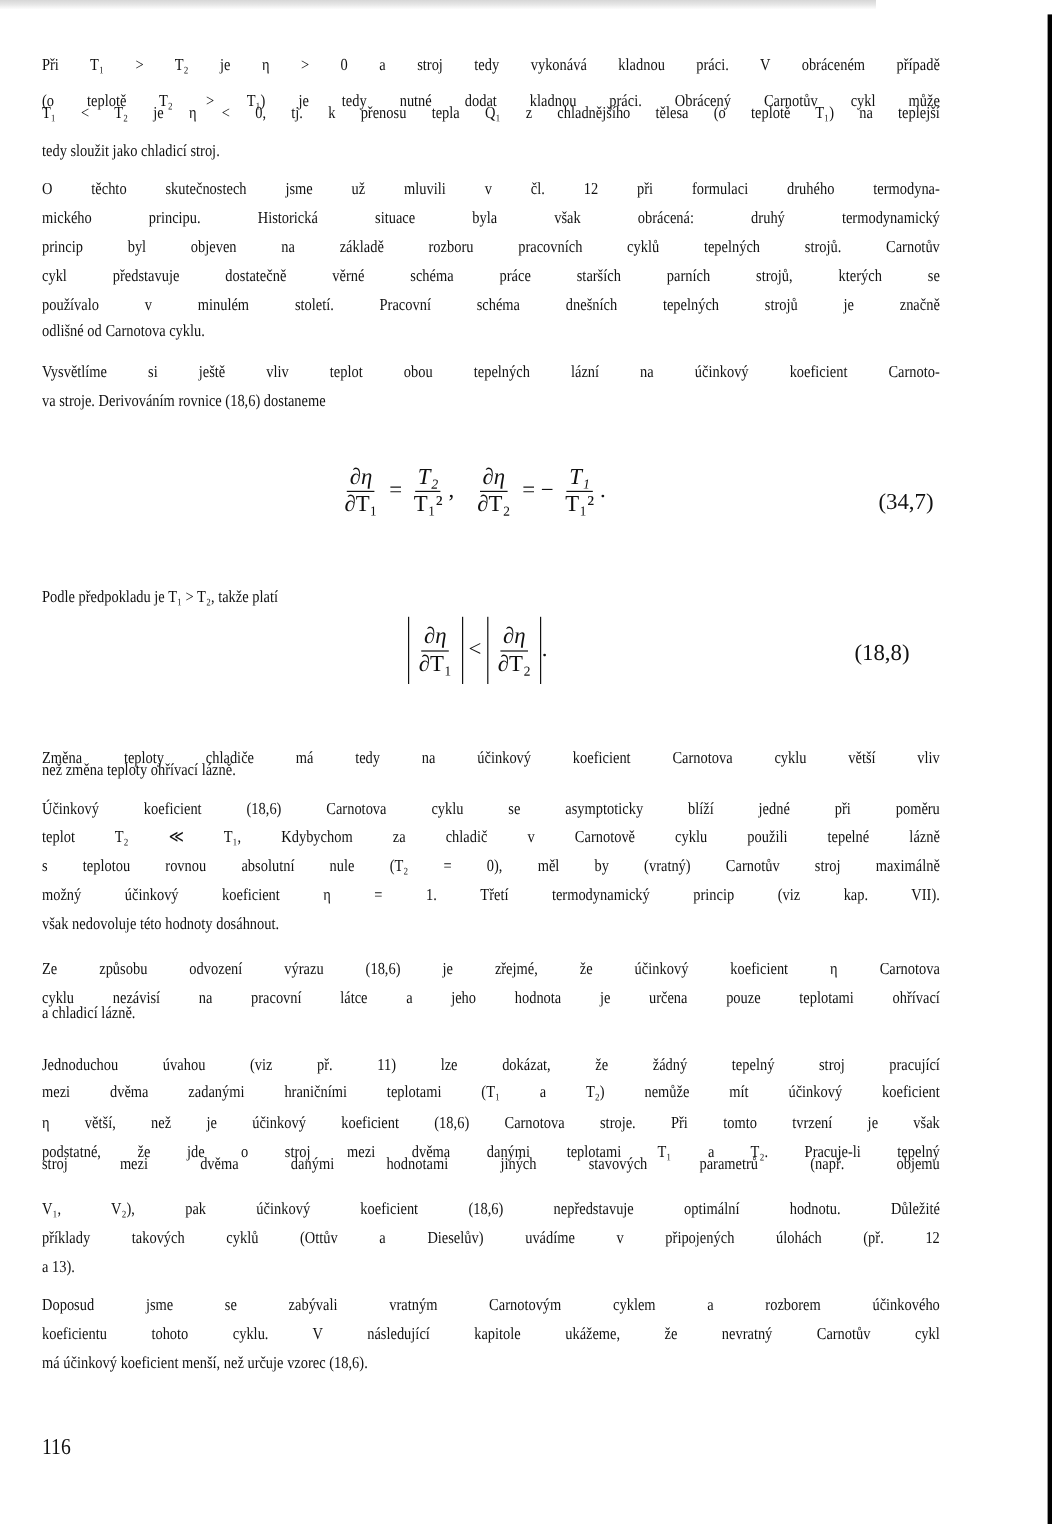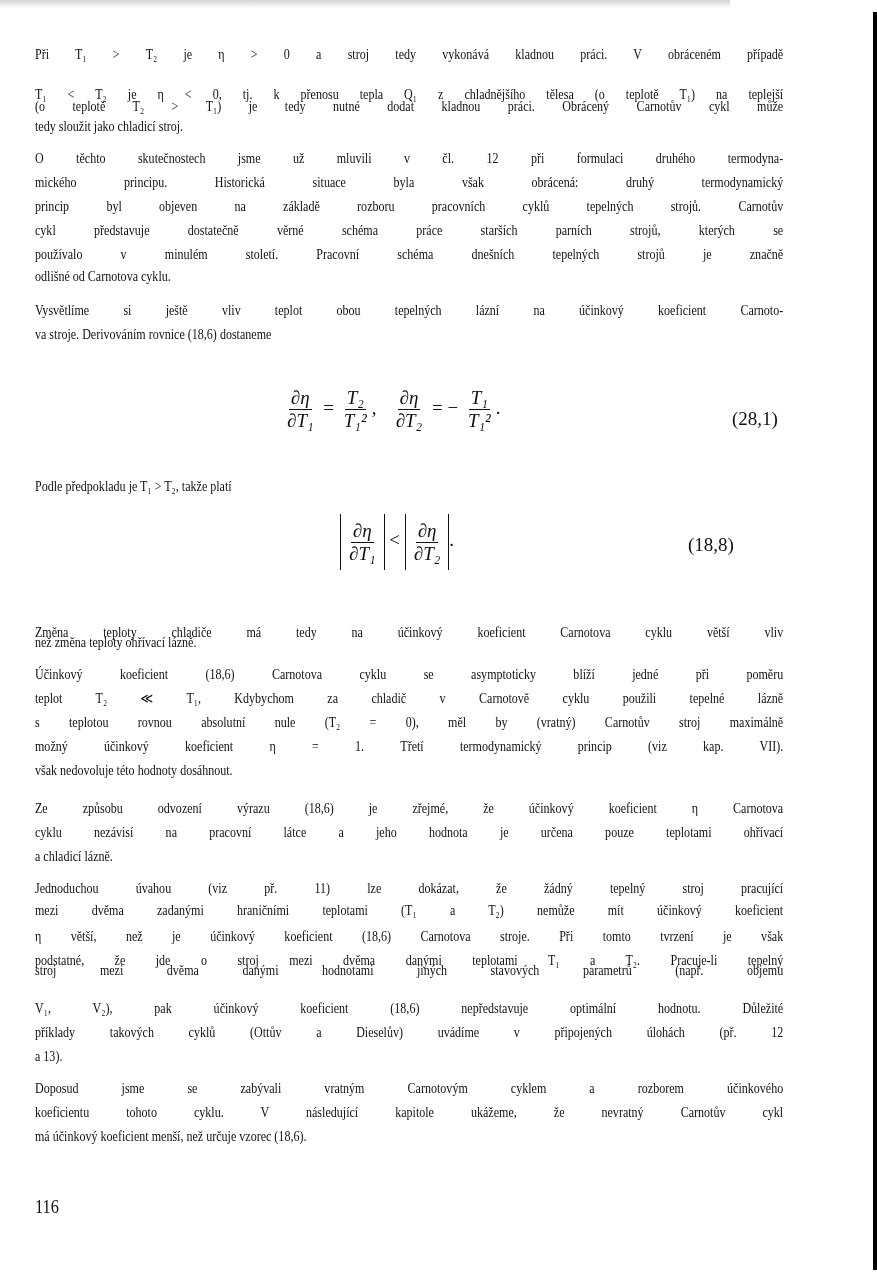--- a/index.html
+++ b/index.html
@@ -24,40 +24,40 @@
     font-size:14px; line-height:24px; white-space:nowrap;
     transform-origin:left top;
   }
   .line .inner { display:inline-block; transform:scaleX(0.86); transform-origin:left center; }
   .justify .inner { display:block; width:870px; text-align:justify; text-align-last:justify; }
   .eq {
     position:absolute; font-size:19px;
   }
   .frac { display:inline-flex; flex-direction:column; align-items:center; vertical-align:middle; margin:0 3px; }
   .frac .num { padding:0 2px 1px; border-bottom:1.2px solid #111; line-height:20px; font-style:italic; }
-  .frac .den { padding:1px 2px 0; line-height:20px; font-style:italic; }
+  .frac .den { padding:1px 2px 0; line-height:20px; }
   .absbar { display:inline-flex; border-left:1.5px solid #111; border-right:1.5px solid #111; padding:0 3px; vertical-align:middle; height:56px; align-items:center; }
   .eqnum { position:absolute; font-size:19px; }
   .pagenum { position:absolute; left:35px; top:1196px; font-size:19px; transform:scaleX(0.86); transform-origin:left top; }
 </style>
 </head>
 <body>
 
 <div class="scanband"></div>
 <div class="edge-bar"></div>
 
 <div class="page">
 
   <div class="line justify" style="top:0px">
       <span class="inner">Při T₁ &gt; T₂ je η &gt; 0 a stroj tedy vykonává kladnou práci. V obráceném případě</span>
     </div>
   <div class="line justify" style="top:40px">
       <span class="inner">T₁ &lt; T₂ je η &lt; 0, tj. k přenosu tepla Q₁ z chladnějšího tělesa (o teplotě T₁) na teplejší</span>
     </div>
-  <div class="line justify" style="top:52px">
+  <div class="line justify" style="top:30px">
       <span class="inner">(o teplotě T₂ &gt; T₁) je tedy nutné dodat kladnou práci. Obrácený Carnotův cykl může</span>
     </div>
   <div class="line" style="top:72px"><span class="inner">tedy sloužit jako chladicí stroj.</span></div>
 
   <div class="line justify" style="top:104px; left:0px">
       <span class="inner" style="padding-left:0">O těchto skutečnostech jsme už mluvili v čl. 12 při formulaci druhého termodyna-</span>
     </div>
   <div class="line justify" style="top:128px">
       <span class="inner">mického principu. Historická situace byla však obrácená: druhý termodynamický</span>
     </div>
@@ -92,42 +92,42 @@
   <span class="frac">
       <span class="num">∂η</span>
       <span class="den">∂T₂</span>
     </span>
   <span>= −</span>
   <span class="frac">
       <span class="num">T₁</span>
       <span class="den">T₁²</span>
     </span><span>.</span>
 </div>
-<div class="eqnum" style="left:732px; top:408px;">(28,1)</div>
+<div class="eqnum" style="left:732px; top:408px;">(34,7)</div>
 
 <div class="page" style="top:471px;">
-  <div class="line" style="top:4px"><span class="inner">Podle předpokladu je T₁ &gt; T₂, takže platí</span></div>
+  <div class="line" style="top:16px"><span class="inner">Podle předpokladu je T₁ &gt; T₂, takže platí</span></div>
 </div>
 
 <div class="eq" style="left:340px; top:514px;">
   <span class="absbar">
       <span class="frac">
         <span class="num">∂η</span>
         <span class="den">∂T₁</span>
       </span>
     </span>
   <span>&lt;</span>
   <span class="absbar">
       <span class="frac">
         <span class="num">∂η</span>
         <span class="den">∂T₂</span>
       </span>
     </span><span>.</span>
 </div>
-<div class="eqnum" style="left:688px; top:534px;">(18,8)</div>
+<div class="eqnum" style="left:712px; top:534px;">(18,8)</div>
 
 <div class="page" style="top:607px;">
   <div class="line justify" style="top:14px">
       <span class="inner">Změna teploty chladiče má tedy na účinkový koeficient Carnotova cyklu větší vliv</span>
     </div>
   <div class="line" style="top:24px"><span class="inner">než změna teploty ohřívací lázně.</span></div>
   <div class="line justify" style="top:56px">
       <span class="inner">Účinkový koeficient (18,6) Carnotova cyklu se asymptoticky blíží jedné při poměru</span>
     </div>
   <div class="line justify" style="top:80px">
@@ -139,21 +139,21 @@
   <div class="line justify" style="top:128px">
       <span class="inner">možný účinkový koeficient η = 1. Třetí termodynamický princip (viz kap. VII).</span>
     </div>
   <div class="line" style="top:152px"><span class="inner">však nedovoluje této hodnoty dosáhnout.</span></div>
   <div class="line justify" style="top:190px">
       <span class="inner">Ze způsobu odvození výrazu (18,6) je zřejmé, že účinkový koeficient η Carnotova</span>
     </div>
   <div class="line justify" style="top:214px">
       <span class="inner">cyklu nezávisí na pracovní látce a jeho hodnota je určena pouze teplotami ohřívací</span>
     </div>
-  <div class="line" style="top:238px"><span class="inner">a chladicí lázně.</span></div>
+  <div class="line" style="top:226px"><span class="inner">a chladicí lázně.</span></div>
   <div class="line justify" style="top:270px">
       <span class="inner">Jednoduchou úvahou (viz př. 11) lze dokázat, že žádný tepelný stroj pracující</span>
     </div>
   <div class="line justify" style="top:292px">
       <span class="inner">mezi dvěma zadanými hraničními teplotami (T₁ a T₂) nemůže mít účinkový koeficient</span>
     </div>
   <div class="line justify" style="top:318px">
       <span class="inner">η větší, než je účinkový koeficient (18,6) Carnotova stroje. Při tomto tvrzení je však</span>
     </div>
   <div class="line justify" style="top:342px">

